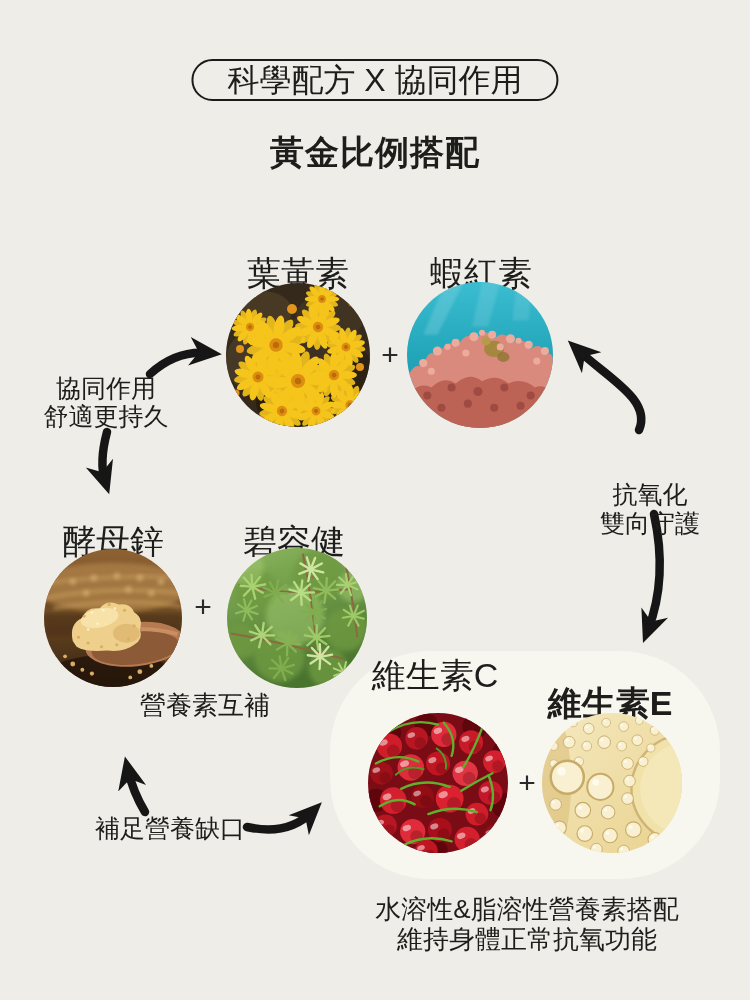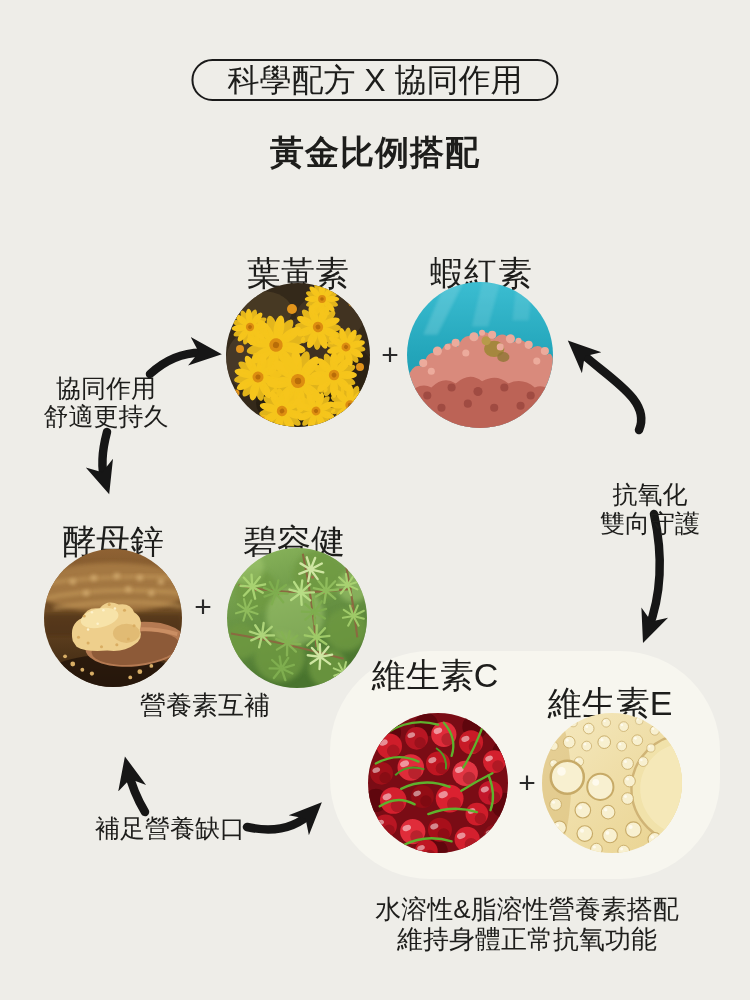--- a/index.html
+++ b/index.html
@@ -309,21 +309,21 @@
     </svg>
   </div>
 
   <div class="abs cx caption2 z3" style="left:205px;top:688px;text-align:center;">營養素互補</div>
 
   <div class="abs cx note z3" style="left:170px;top:814px;">補足營養缺口</div>
 
   <div class="abs blob"></div>
 
   <div class="abs cx ing-label z3" style="left:435px;top:653px;">維生素C</div>
-  <div class="abs cx ing-label z3" style="left:610px;top:681px;">維生素E</div>
+  <div class="abs cx ing-label z3" style="left:610px;top:681px;font-weight:bold;">維生素E</div>
 
   <div class="abs photo" style="left:368px;top:713px;width:140px;height:140px;">
     <svg viewBox="0 0 144 144" xmlns="http://www.w3.org/2000/svg">
       <defs>
         <g id="c5c">
           <circle r="13" fill="currentColor"></circle>
           <ellipse cx="-4.5" cy="-5.5" rx="4.5" ry="3" fill="#ffffff" opacity=".5" transform="rotate(-20)"></ellipse>
           <circle cx="4" cy="5" r="6.5" fill="#450308" opacity=".25"></circle>
         </g>
       </defs>

